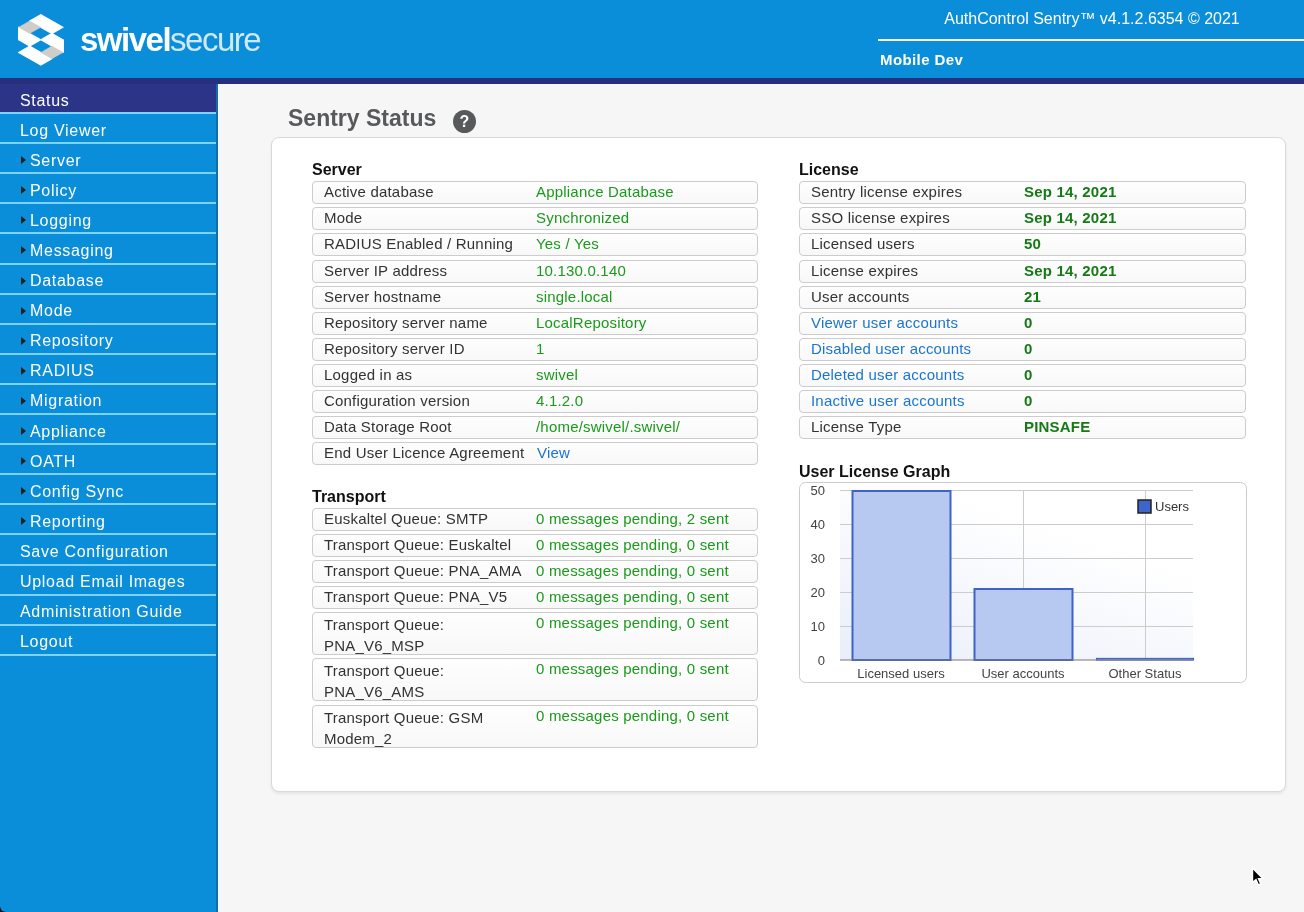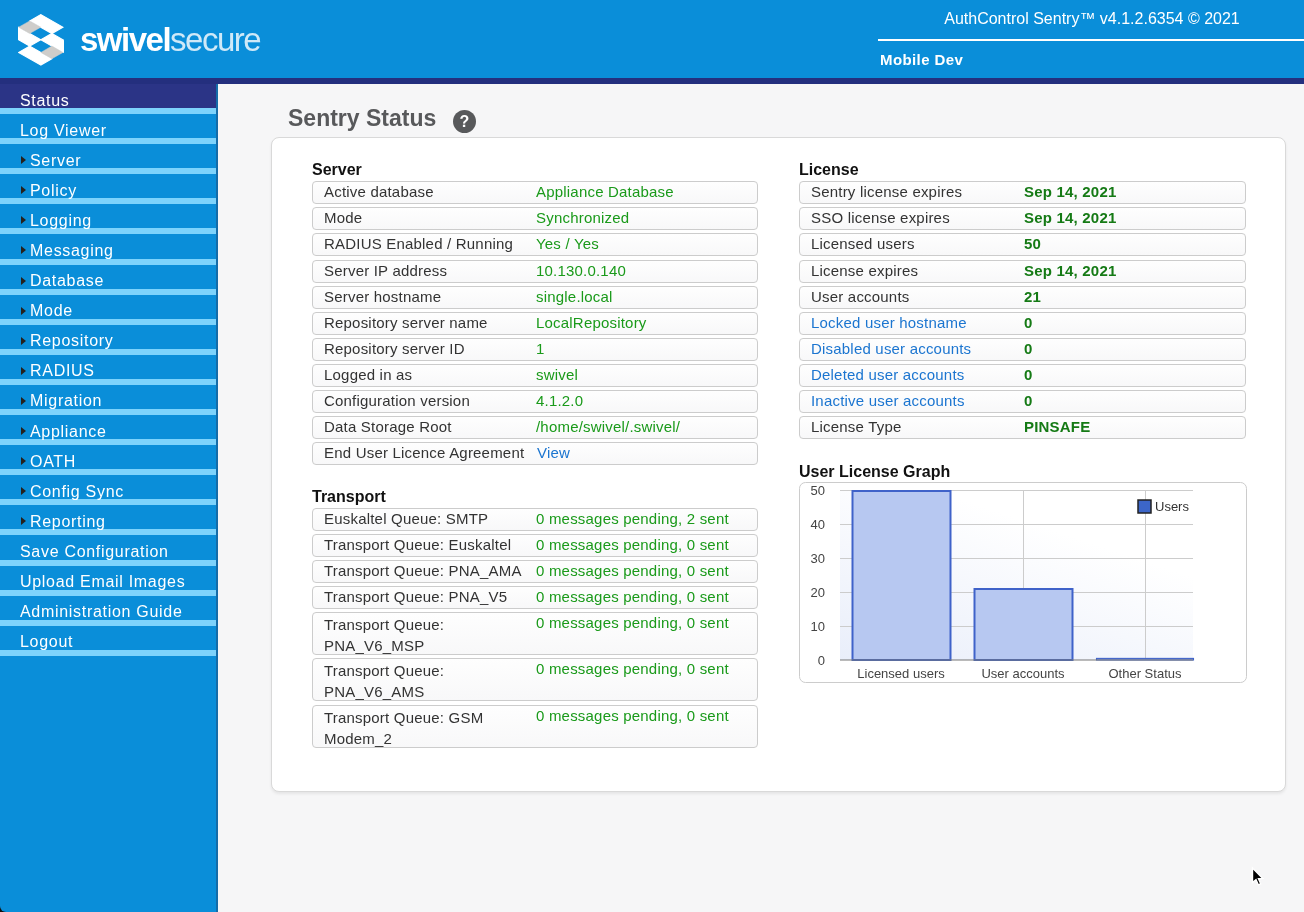--- a/index.html
+++ b/index.html
@@ -9,21 +9,21 @@
 .navband { position:absolute; left:0; top:78px; width:1304px; height:6px; background:#242f7e; }
 .logo { position:absolute; left:18px; top:8px; }
 .logotext { position:absolute; left:80px; top:21px; font-size:33px; color:#fff; letter-spacing:-1.5px; }
 .logotext b { font-weight:bold; }
 .logotext span { color:#cfe9f8; font-weight:normal; }
 .ver { position:absolute; left:880px; top:10px; width:424px; text-align:center; color:#fff; font-size:16px; }
 .hline { position:absolute; left:878px; top:39px; width:426px; height:2px; background:#fff; }
 .mdev { position:absolute; left:880px; top:51px; width:424px; text-align:left; color:#fff; font-size:15px; font-weight:bold; letter-spacing:0.4px; }
 .side { position:absolute; left:0; top:84px; width:218px; height:828px; background:#0a8ed9; border-right:2px solid #156ca8; }
 .menu { list-style:none; }
-.menu li { height:30.1px; line-height:29px; padding-top:1.5px; border-bottom:6px solid #7dd3fc; color:#fff; font-size:16px; padding-left:20px; position:relative; letter-spacing:0.7px; }
+.menu li { height:30.1px; line-height:29px; padding-top:1.5px; border-bottom:2px solid #7dd3fc; color:#fff; font-size:16px; padding-left:20px; position:relative; letter-spacing:0.7px; }
 .menu li.active { background:#2b3486; }
 .menu li.sub { padding-left:30px; }
 .menu li.sub:before { content:""; position:absolute; left:21px; top:12px; width:0; height:0; border-left:5px solid #26211c; border-top:4px solid transparent; border-bottom:4px solid transparent; }
 .card { position:absolute; left:271px; top:137px; width:1015px; height:655px; background:#fff; border:1px solid #d9d9d9; border-radius:8px; box-shadow:0 2px 3px rgba(0,0,0,0.07); }
 .h1 { position:absolute; left:288px; top:105px; font-size:23px; font-weight:bold; color:#58595b; letter-spacing:0px; }
 .qmark { position:absolute; left:453px; top:110px; width:23px; height:23px; border-radius:50%; background:#58595b; color:#fff; font-size:16px; font-weight:bold; text-align:center; line-height:23px; }
 .sect { position:absolute; font-size:16px; font-weight:bold; color:#111; letter-spacing:0px; }
 .row { position:absolute; background:linear-gradient(#fefefe,#f8f8f9); border:1px solid #ccc; border-radius:4px; font-size:15px; color:#333; }
 .row .lbl { position:absolute; left:11px; top:1px; letter-spacing:0.2px; }
 .row .val { position:absolute; top:1px; letter-spacing:0.2px; }
@@ -170,21 +170,21 @@
     </div>
 <div class="row" style="top:260px;">
       <span class="lbl">License expires</span>
       <span class="val gb">Sep 14, 2021</span>
     </div>
 <div class="row" style="top:286px;">
       <span class="lbl">User accounts</span>
       <span class="val gb">21</span>
     </div>
 <div class="row" style="top:312px;">
-      <span class="lbl bl">Locked user hostname</span>
+      <span class="lbl bl">Viewer user accounts</span>
       <span class="val gb">0</span>
     </div>
 <div class="row" style="top:338px;">
       <span class="lbl bl">Disabled user accounts</span>
       <span class="val gb">0</span>
     </div>
 <div class="row" style="top:364px;">
       <span class="lbl bl">Deleted user accounts</span>
       <span class="val gb">0</span>
     </div>

